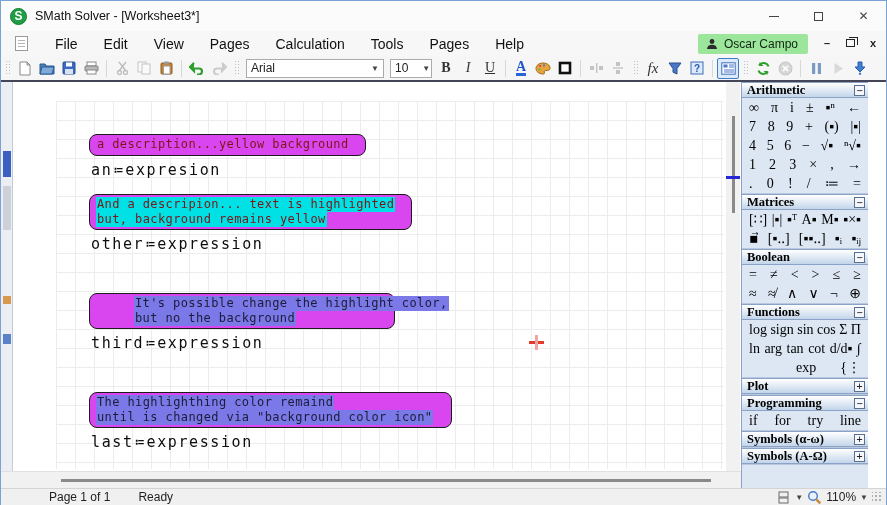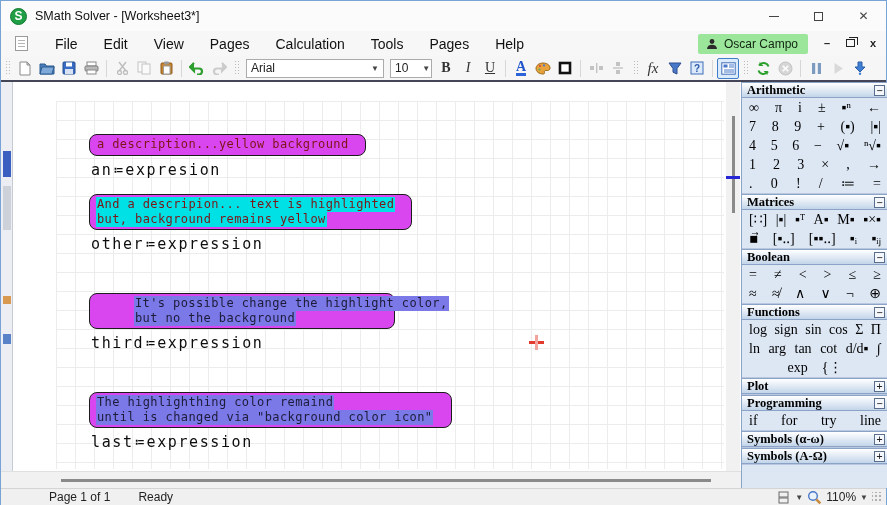--- a/index.html
+++ b/index.html
@@ -68,27 +68,27 @@
   .expr .op { letter-spacing:0; padding:0 2px; }
 
   .crosshair-h { position:absolute; left:528px; top:259px; width:15px; height:3px; background:#e23b2e; }
   .crosshair-v { position:absolute; left:534px; top:253px; width:3px; height:15px; background:#f2a49c; }
 
   
   .hscroll { position:absolute; left:0; top:470px; width:740px; height:17px; background:#f1f1f1; border-top:1px solid #e0e0e0; }
   .hthumb { position:absolute; left:60px; top:7px; width:650px; height:3px; background:#8a8a8a; }
 
   
-  .side-panel { position:absolute; left:740px; top:81px; width:147px; height:406px; background:#dde7f4; border-left:1px solid #8ba3c6; overflow:hidden; font-family:"Liberation Serif", serif; }
+  .side-panel { position:absolute; left:740px; top:81px; width:127px; height:406px; background:#dde7f4; border-left:1px solid #8ba3c6; overflow:hidden; font-family:"Liberation Serif", serif; }
   .pal-sec { border-bottom:1px solid #b9c8de; }
   .pal-head { height:16px; background:linear-gradient(#ffffff,#c3d5ea); border:1px solid #8ba3c6; border-left:none; border-right:none; display:flex; align-items:center; justify-content:space-between; padding:0 3px 0 5px; }
   .pal-title { font-weight:bold; font-size:12.5px; color:#000; }
   .pal-toggle { width:11px; height:11px; border:1px solid #5a6f8e; background:#f4f7fb; font-family:"DejaVu Sans Mono", monospace; font-size:10px; line-height:9px; text-align:center; color:#222; }
   .pal-row { display:flex; justify-content:space-between; align-items:center; padding:1px 7px; height:19px; }
-  .pal-row.left { justify-content:center; gap:14px; }
+  .pal-row.left { justify-content:flex-end; gap:24px; }
   .pal-btn { font-size:14px; color:#000; line-height:17px; white-space:nowrap; }
 
   
   .statusbar { position:absolute; left:0; top:487px; width:100%; height:17px; background:#f0f0f0; border-top:1px solid #d4d4d4; display:flex; align-items:center; font-size:12px; color:#222;padding-left:40px; }
   .sb-page { margin-left:8px; }
   .sb-ready { margin-left:28px; }
   .sb-right { position:absolute; right:4px; display:flex; align-items:center; gap:4px; }
   .sb-arrow { font-size:8px; color:#444; }
   .sb-gripdots { width:10px; height:10px; background-image:radial-gradient(#b0b0b0 40%, transparent 41%); background-size:4px 4px; background-position:bottom right; }
 </style>

